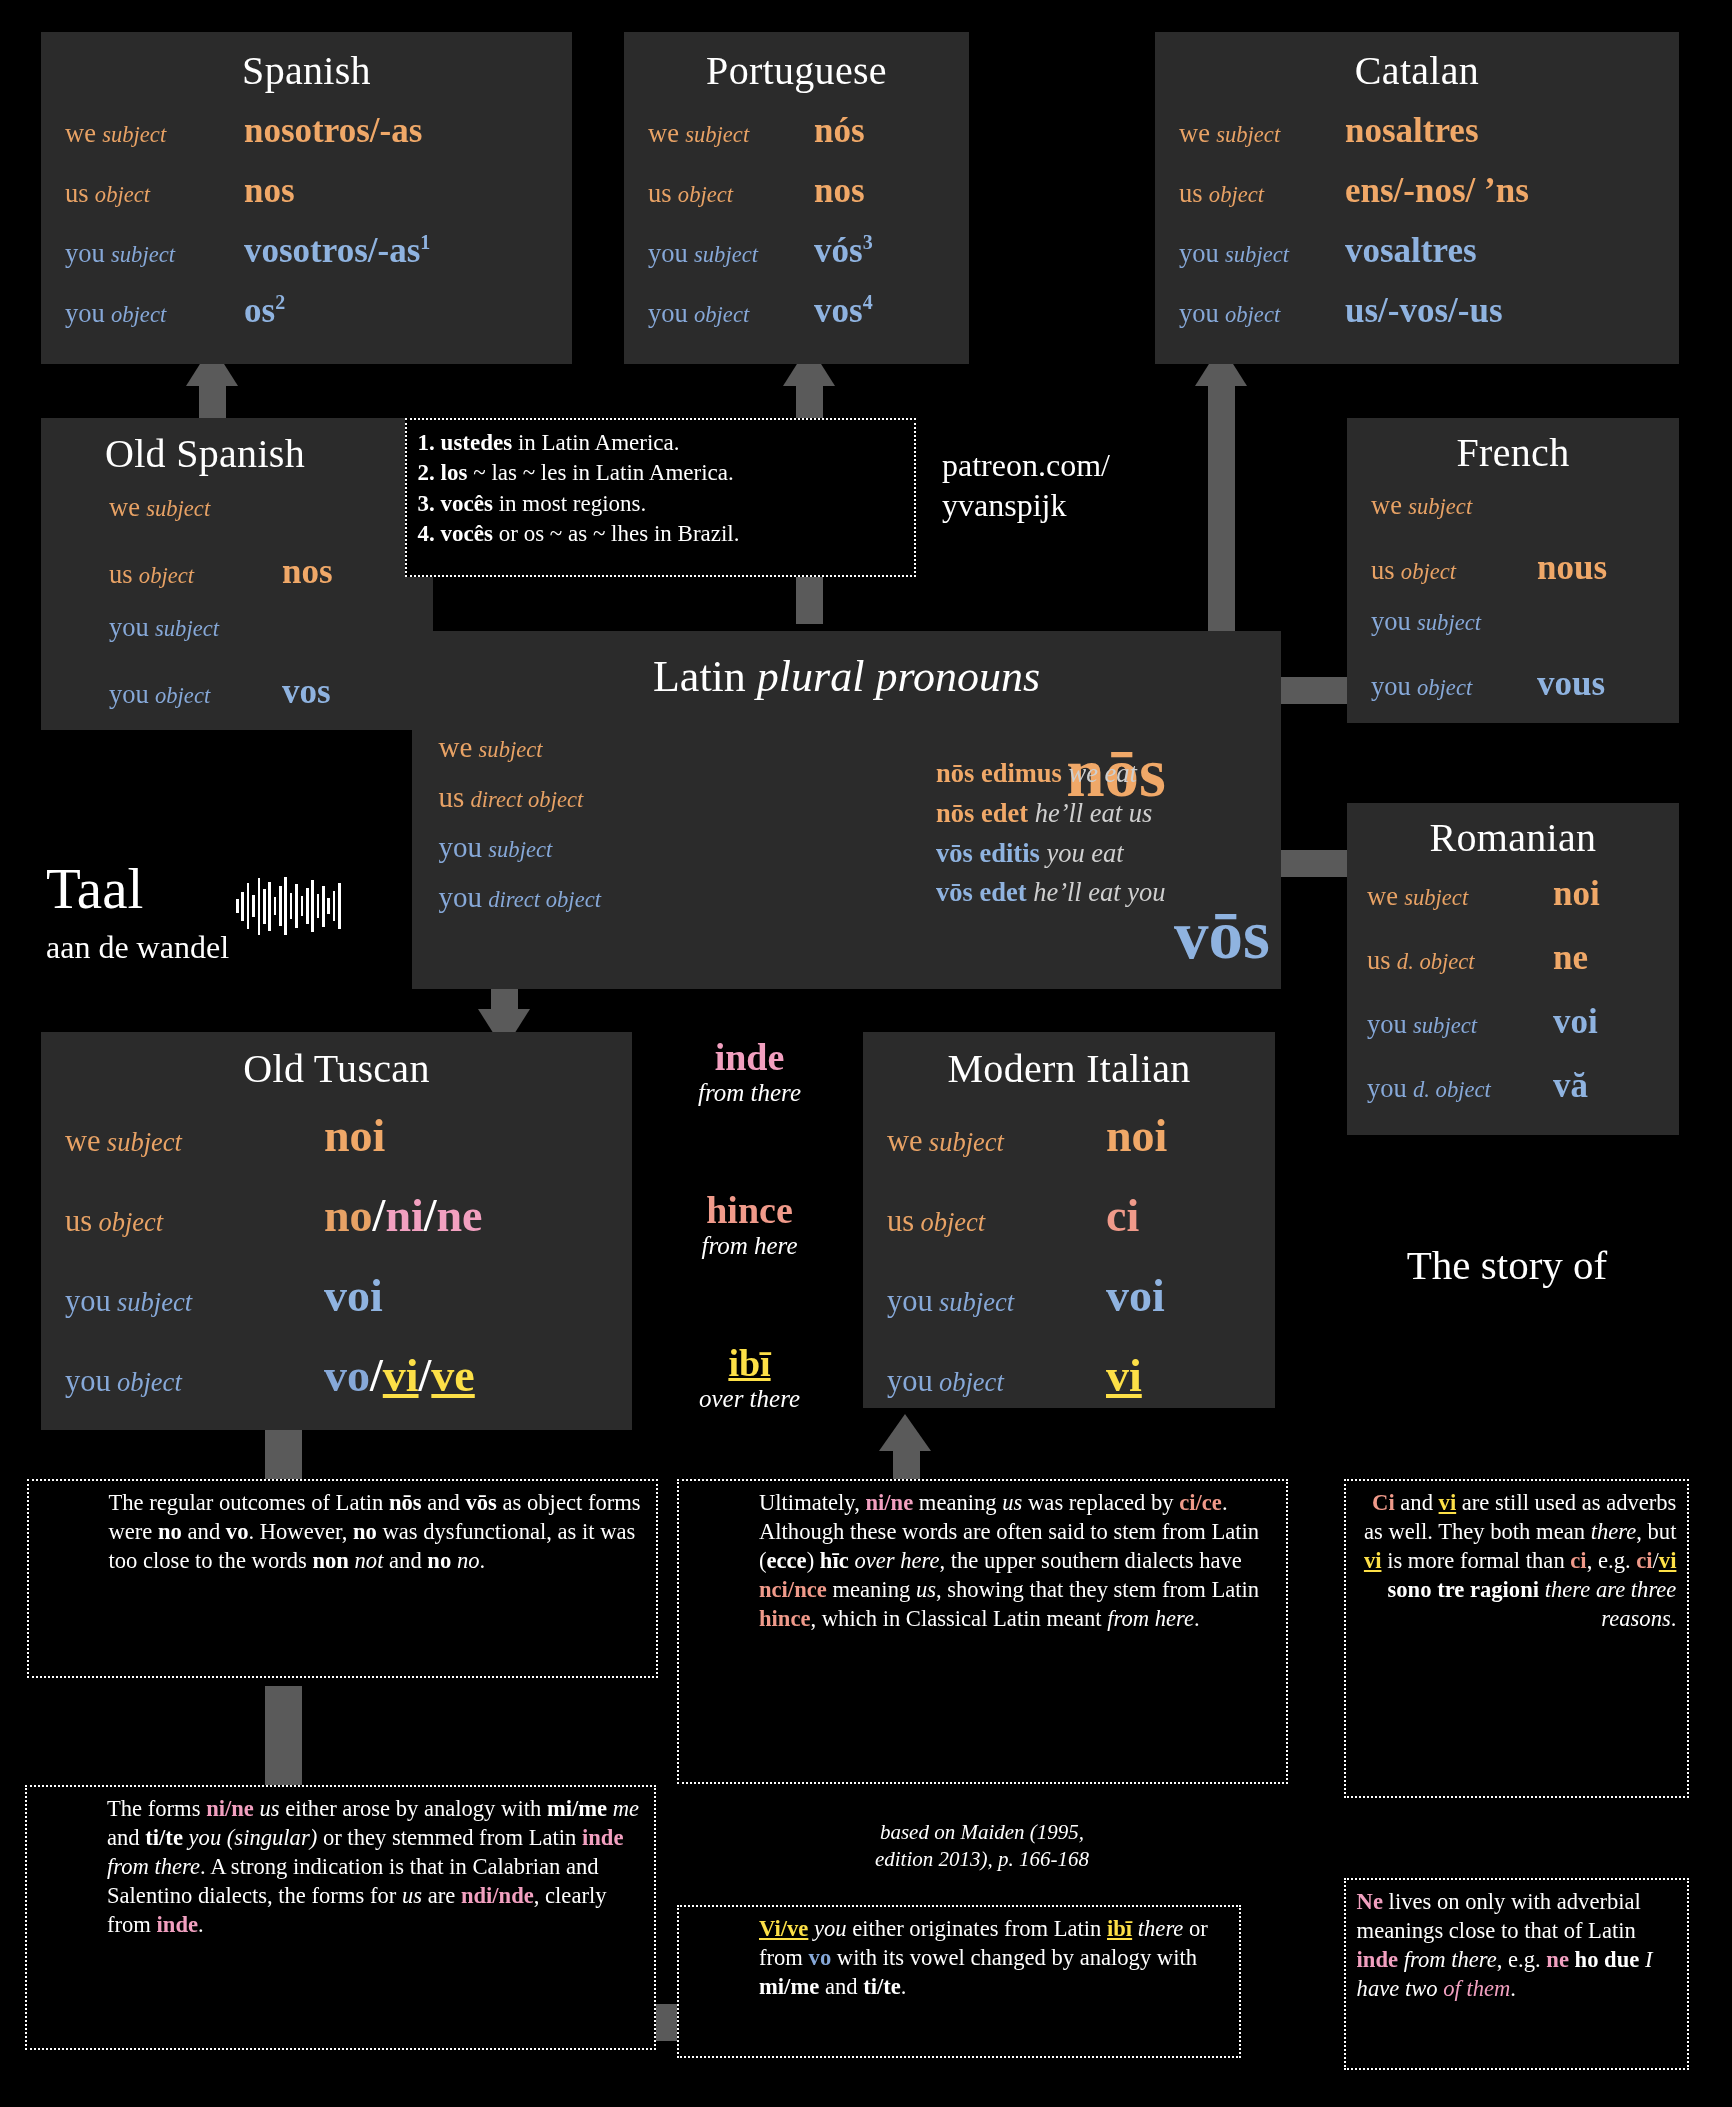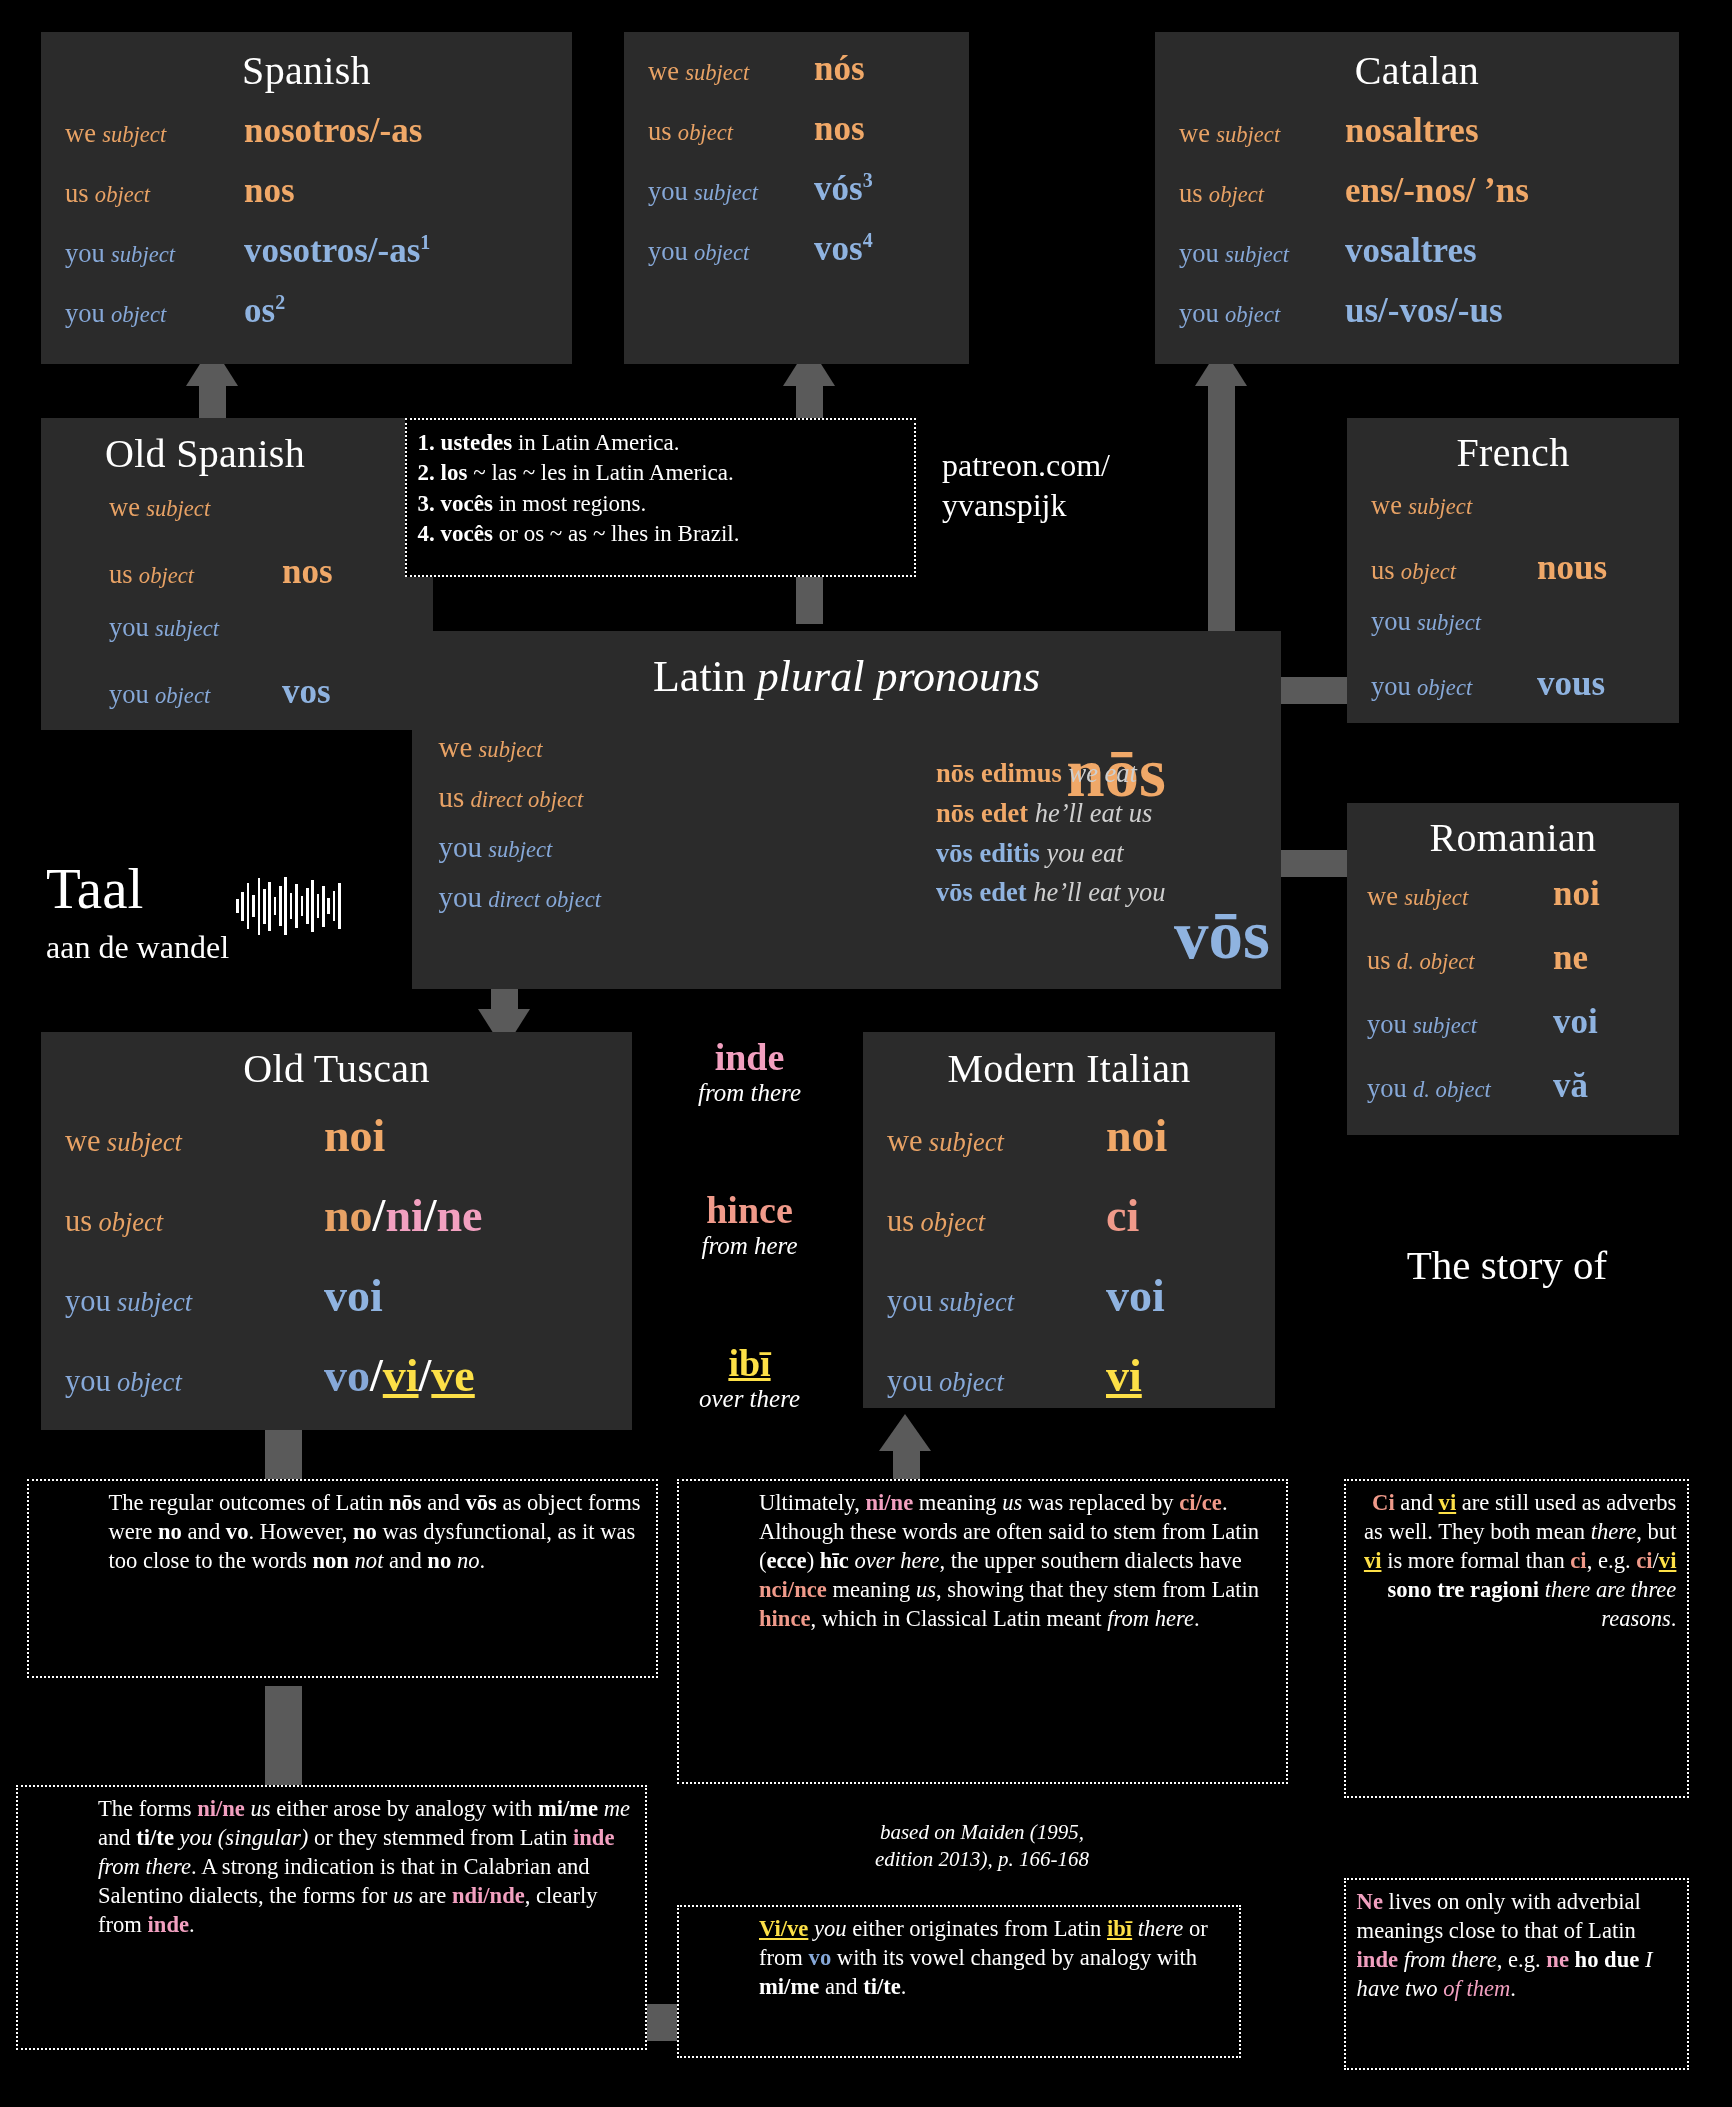--- a/index.html
+++ b/index.html
@@ -200,20 +200,21 @@
       <div class="val you"><span>vosotros/-as</span><sup>1</sup></div>
     </div>
     <div class="row" style="height:60px;">
       <div class="lbl" style="width:179px;"><span class="you big">you</span> <span class="it you">object</span></div>
       <div class="val you"><span>os</span><sup>2</sup></div>
     </div>
   </div>
 </div>
 
 <div class="box" style="left:624px;top:32px;width:345px;height:332px;">
+  <div class="title" style="margin-top:14.6px;">Portuguese</div>
   <div class="rows" style="margin-top:17px;padding-left:24px;">
     <div class="row" style="height:60px;">
       <div class="lbl" style="width:166px;"><span class="we big">we</span> <span class="it we">subject</span></div>
       <div class="val we">nós</div>
     </div>
     <div class="row" style="height:60px;">
       <div class="lbl" style="width:166px;"><span class="we big">us</span> <span class="it we">object</span></div>
       <div class="val we">nos</div>
     </div>
     <div class="row" style="height:60px;">
@@ -449,21 +450,21 @@
 <div class="numbox" style="left:26.5px;top:1479px;width:64px;height:64px;">
     <span>1</span>
   </div>
 <div class="note" style="left:26.5px;top:1479px;width:631px;height:199px;padding-left:80px;">
   The regular outcomes of Latin <b>nōs</b> and <b>vōs</b> as object forms were <b>no</b> and <b>vo</b>. However, <b>no</b> was dysfunctional, as it was too close to the words <b>non</b> <i>not</i> and <b>no</b> <i>no</i>.
 </div>
 
 <div class="numbox" style="left:26.5px;top:1785px;width:64px;height:64px;">
     <span>2</span>
   </div>
-<div class="note" style="left:16px;top:1785px;width:631px;height:265px;padding-left:80px;">
+<div class="note" style="left:25px;top:1785px;width:631px;height:265px;padding-left:80px;">
   The forms <b class="pink">ni/ne</b> <i>us</i> either arose by analogy with <b>mi/me</b> <i>me</i> and <b>ti/te</b> <i>you (singular)</i> or they stemmed from Latin <b class="pink">inde</b> <i>from there</i>. A strong indication is that in Calabrian and Salentino dialects, the forms for <i>us</i> are <b class="pink">ndi/nde</b>, clearly from <b class="pink">inde</b>.
 </div>
 
 <div class="numbox" style="left:677px;top:1905px;width:64px;height:64px;">
     <span>3</span>
   </div>
 <div class="note" style="left:677px;top:1905px;width:564px;height:153px;padding-left:80px;">
   <b class="violet">Vi/ve</b> <i>you</i> either originates from Latin <b class="violet">ibī</b> <i>there</i> or from <b class="you">vo</b> with its vowel changed by analogy with <b>mi/me</b> and <b>ti/te</b>.
 </div>
 

